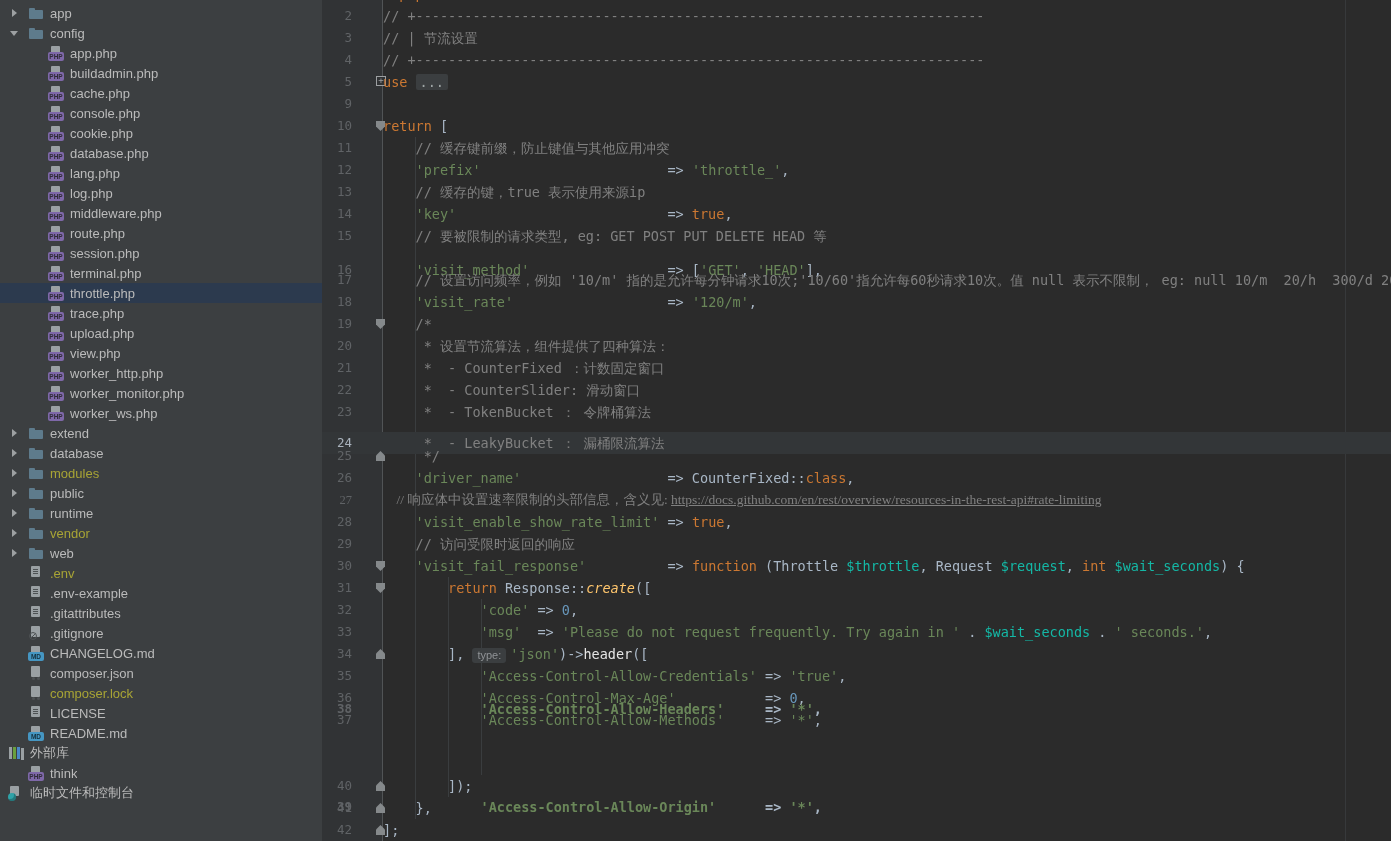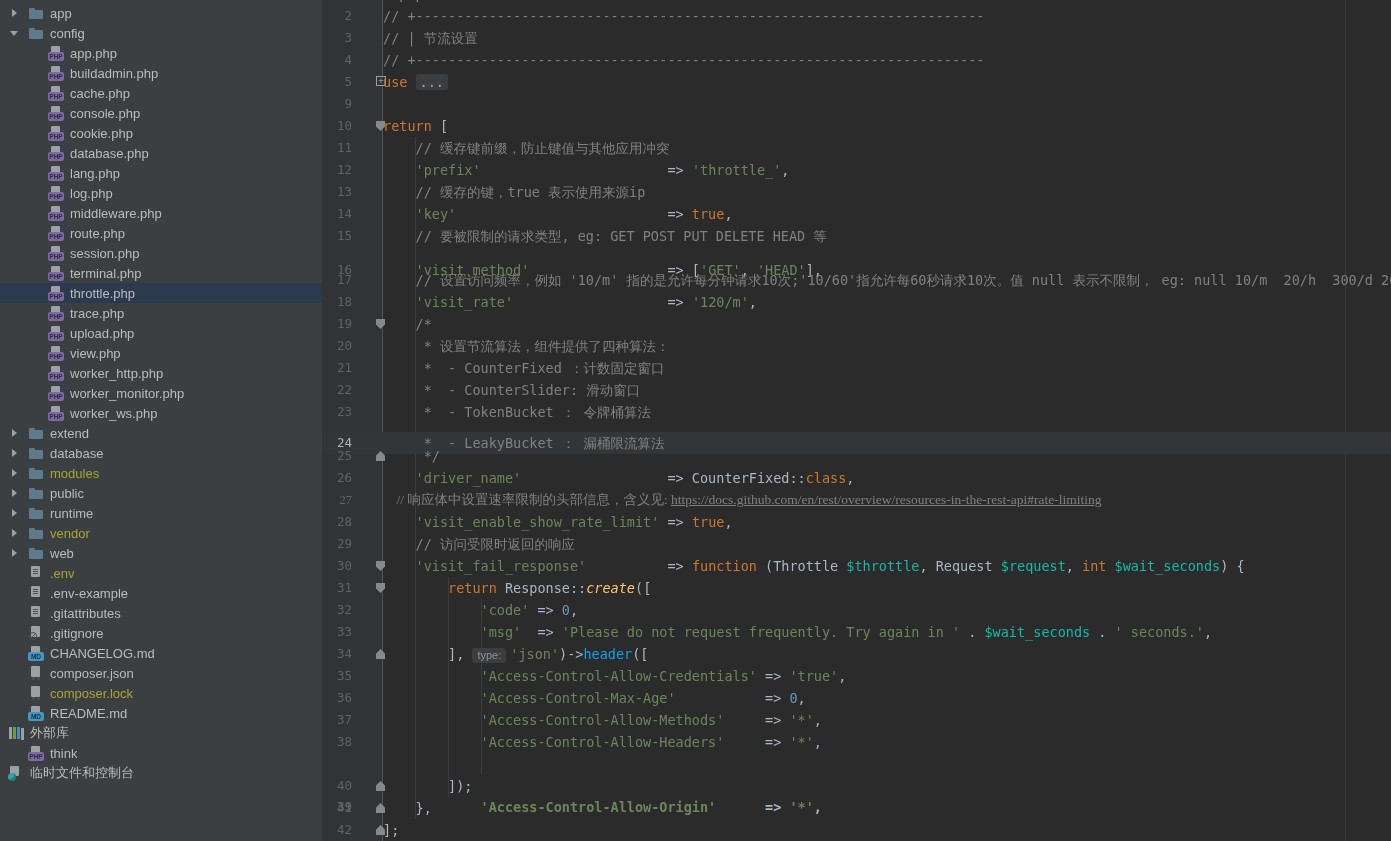--- a/index.html
+++ b/index.html
@@ -47,21 +47,21 @@
   .crow{position:absolute;left:0;width:1069px;height:22px;line-height:22px;font-family:"DejaVu Sans Mono","Liberation Mono",monospace;font-size:13.5px;}
   .crow.cur{background:#333638;}
   .lnum{position:absolute;left:0;width:30px;text-align:right;color:#606366;font-size:12.5px;}
   .crow.cur .lnum{color:#a9b2bc;}
   .fm{position:absolute;left:54px;top:6px;}
   .fm-plus{width:8px;height:8px;border:1px solid #9da0a2;background:#313335;color:#9da0a2;font-size:9px;line-height:7px;text-align:center;top:5px;}
   .fm-down{width:9px;height:10px;background:#85898b;clip-path:polygon(0 0,100% 0,100% 55%,50% 100%,0 55%);}
   .fm-up{width:9px;height:10px;background:#85898b;clip-path:polygon(50% 0,100% 45%,100% 100%,0 100%,0 45%);}
   .codetext{position:absolute;left:61px;right:0;white-space:pre;color:#a9b7c6;}
   .sd{color:#a9b7c6;} .sc{color:#808080;} .ss{color:#6a8759;} .sk{color:#cc7832;}
-  .sn{color:#6897bb;} .sv{color:#14b8a6;} .sf{color:#0ea5e9;text-align:center;} .sfi{color:#ffc66d;font-style:italic;}
+  .sn{color:#6897bb;} .sv{color:#14b8a6;} .sf{color:#e5e5e5;text-align:center;} .sfi{color:#ffc66d;font-style:italic;}
   .su{color:#808080;text-decoration:underline;}
   .sfold{background:#3b3e40;color:#9fa6a6;border-radius:2px;padding:0 4px;}
   .sinlay{display:inline-block;background:#3b3e40;color:#909396;border-radius:3px;padding:0 5px;font-size:11px;line-height:15px;
     font-family:"Liberation Sans",sans-serif;vertical-align:baseline;margin-right:4px;}
 </style>
 </head>
 <body>
 
 <div class="ide">
   <aside class="tree" id="tree">
@@ -271,20 +271,25 @@
       </div>
       <div class="trow">
         <span class="chevslot"></span>
         <span class="ticon json"></span>
         <span class="tlabel">composer.json</span>
       </div>
       <div class="trow olive">
         <span class="chevslot"></span>
         <span class="ticon json"></span>
         <span class="tlabel">composer.lock</span>
+      </div>
+      <div class="trow">
+        <span class="chevslot"></span>
+        <span class="ticon page"></span>
+        <span class="tlabel">LICENSE</span>
       </div>
       <div class="trow">
         <span class="chevslot"></span>
         <span class="ticon md">
           <span class="badge">MD</span>
         </span>
         <span class="tlabel">README.md</span>
       </div>
       <div class="trow">
         <span class="ticon extlib"></span>
@@ -445,21 +450,21 @@
           <span class="codetext"><span class="sd">            </span><span class="ss">'Access-Control-Allow-Credentials'</span><span class="sd"> =&gt; </span><span class="ss">'true'</span><span class="sd">,</span></span>
         </div>
         <div class="crow" style="top: 687px;">
           <span class="lnum">36</span>
           <span class="codetext"><span class="sd">            </span><span class="ss">'Access-Control-Max-Age'</span><span class="sd">           =&gt; </span><span class="sn">0</span><span class="sd">,</span></span>
         </div>
         <div class="crow" style="top: 709px;">
           <span class="lnum">37</span>
           <span class="codetext"><span class="sd">            </span><span class="ss">'Access-Control-Allow-Methods'</span><span class="sd">     =&gt; </span><span class="ss">'*'</span><span class="sd">,</span></span>
         </div>
-        <div class="crow" style="top: 731px;">
+        <div class="crow" style="top: 698px; font-weight: bold;">
           <span class="lnum">38</span>
           <span class="codetext"><span class="sd">            </span><span class="ss">'Access-Control-Allow-Headers'</span><span class="sd">     =&gt; </span><span class="ss">'*'</span><span class="sd">,</span></span>
         </div>
         <div class="crow" style="top: 796px; font-weight: bold;">
           <span class="lnum">39</span>
           <span class="codetext"><span class="sd">            </span><span class="ss">'Access-Control-Allow-Origin'</span><span class="sd">      =&gt; </span><span class="ss">'*'</span><span class="sd">,</span></span>
         </div>
         <div class="crow" style="top: 775px;">
           <span class="lnum">40</span>
           <span class="fm fm-up"></span>

